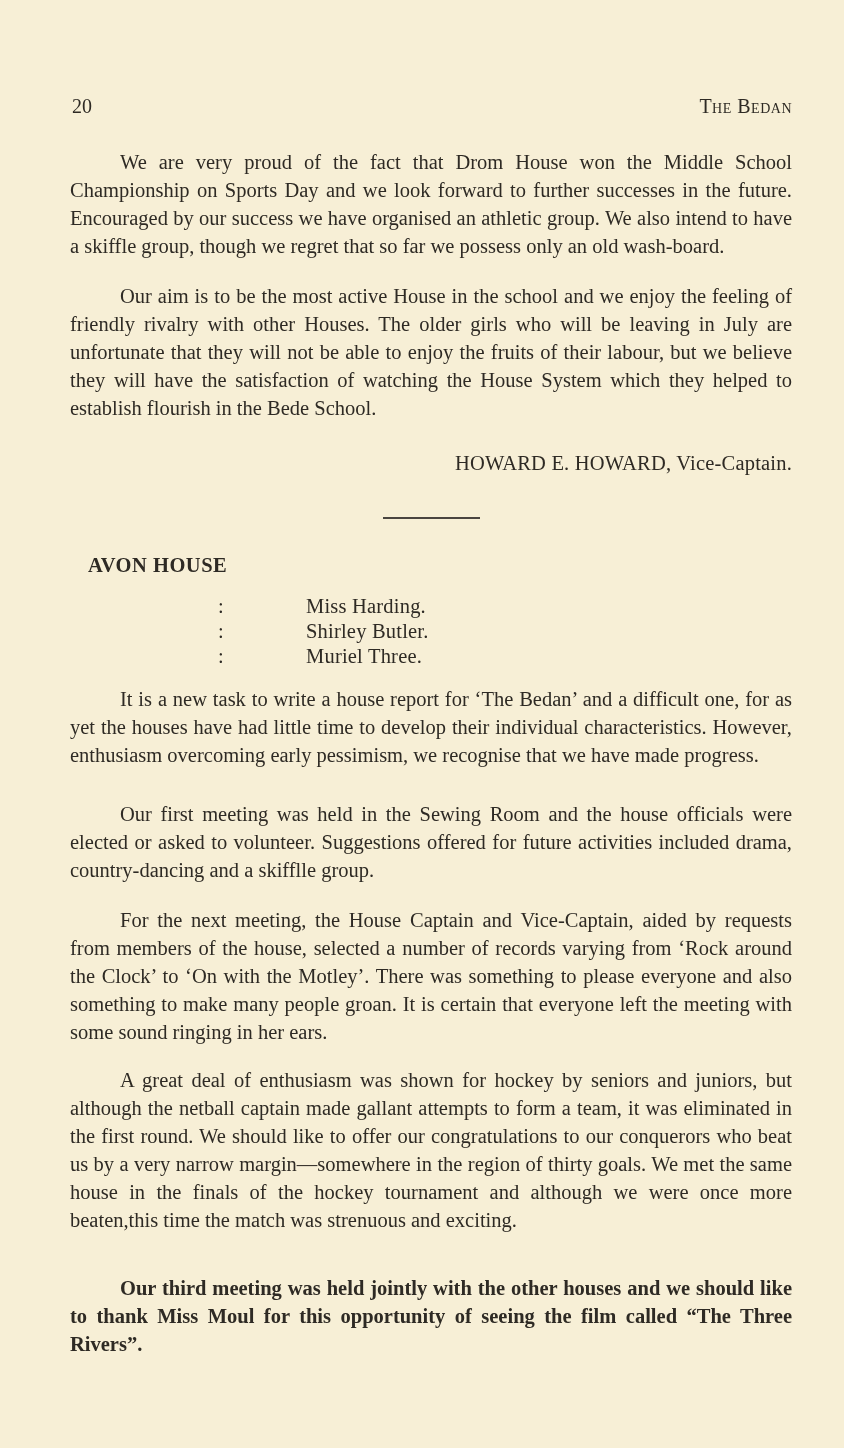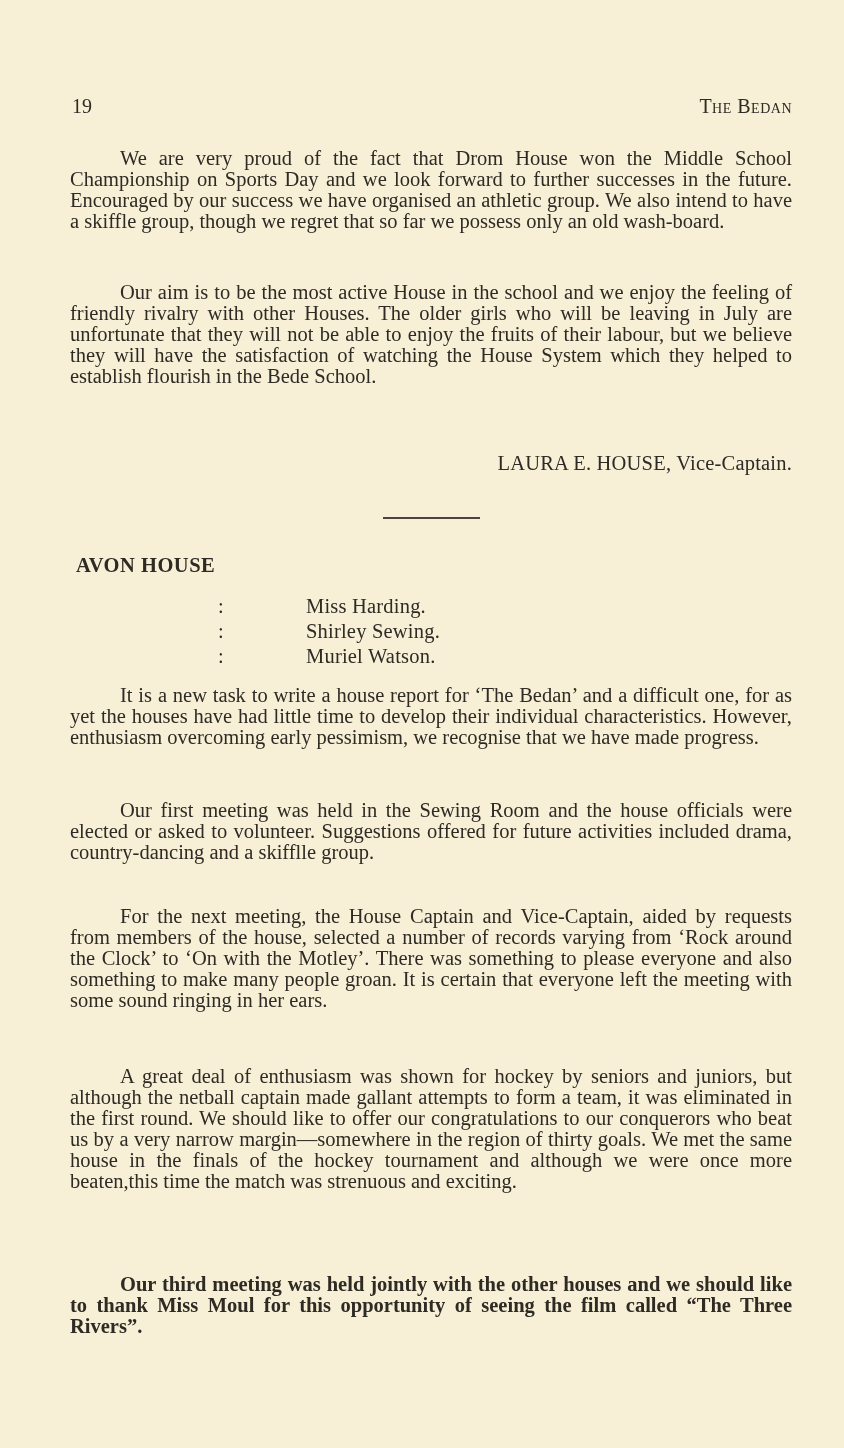--- a/index.html
+++ b/index.html
@@ -40,21 +40,21 @@
     width: 722px;
     text-align: right;
     font-variant: small-caps;
     letter-spacing: 0.5px;
   }
   .para {
     position: absolute;
     left: 0;
     width: 722px;
     font-size: 20.5px;
-    line-height: 21px;
+    line-height: 28px;
     text-align: justify;
     text-indent: 50px;
     margin: 0;
   }
   .signature {
     position: absolute;
     right: 0;
     top: 452px;
     font-size: 20.5px;
     letter-spacing: 0.2px;
@@ -62,21 +62,21 @@
   .divider {
     position: absolute;
     left: 313px;
     top: 517px;
     width: 97px;
     height: 2px;
     background: #4a4540;
   }
   .section-heading {
     position: absolute;
-    left: 6px;
+    left: 18px;
     top: 554px;
     font-size: 20.5px;
     font-weight: bold;
     letter-spacing: 0.5px;
   }
   .officials {
     position: absolute;
     left: 148px;
     top: 594px;
     font-size: 20.5px;
@@ -97,45 +97,45 @@
     letter-spacing: 0.2px;
     margin-left: 26px;
   }
 </style>
 </head>
 <body>
 
 <div class="page">
 
   <div class="running-head">
-    <span class="page-number">19</span>
+    <span class="page-number">20</span>
     <span class="journal-title">The Bedan</span>
   </div>
 
   <p class="para" style="top:148px;">We are very proud of the fact that Drom House won the Middle School Championship on Sports Day and we look forward to further successes in the future.  Encouraged by our success we have organised an athletic group.  We also intend to have a skiffle group, though we regret that so far we possess only an old wash-board.</p>
   <p class="para" style="top:282px;">Our aim is to be the most active House in the school and we enjoy the feeling of friendly rivalry with other Houses.  The older girls who will be leaving in July are unfortunate that they will not be able to enjoy the fruits of their labour, but we believe they will have the satisfaction of watching the House System which they helped to establish flourish in the Bede School.</p>
 
-  <div class="signature">LAURA E. HOUSE, Vice-Captain.</div>
+  <div class="signature">HOWARD E. HOWARD, Vice-Captain.</div>
 
   <div class="divider"></div>
 
   <div class="section-heading">AVON HOUSE</div>
 
   <div class="officials">
     <div class="official-row">
       <span class="official-sep">:</span>
       <span class="official-name">Miss Harding.</span>
     </div>
     <div class="official-row">
       <span class="official-sep">:</span>
-      <span class="official-name">Shirley Sewing.</span>
+      <span class="official-name">Shirley Butler.</span>
     </div>
     <div class="official-row">
       <span class="official-sep">:</span>
-      <span class="official-name">Muriel Watson.</span>
+      <span class="official-name">Muriel Three.</span>
     </div>
   </div>
 
   <p class="para" style="top:685px;">It is a new task to write a house report for ‘The Bedan’ and a difficult one, for as yet the houses have had little time to develop their individual characteristics.  However, enthusiasm overcoming early pessimism, we recognise that we have made progress.</p>
   <p class="para" style="top:800px;">Our first meeting was held in the Sewing Room and the house officials were elected or asked to volunteer.  Suggestions offered for future activities included drama, country-dancing and a skifflle group.</p>
   <p class="para" style="top:906px;">For the next meeting, the House Captain and Vice-Captain, aided by requests from members of the house, selected a number of records varying from ‘Rock around the Clock’ to ‘On with the Motley’.  There was something to please everyone and also something to make many people groan.  It is certain that everyone left the meeting with some sound ringing in her ears.</p>
   <p class="para" style="top:1066px;">A great deal of enthusiasm was shown for hockey by seniors and juniors, but although the netball captain made gallant attempts to form a team, it was eliminated in the first round.  We should like to offer our congratulations to our conquerors who beat us by a very narrow margin—somewhere in the region of thirty goals. We met the same house in the finals of the hockey tournament and although we were once more beaten,this time the match was strenuous and exciting.</p>
   <p class="para" style="top:1274px;font-weight:bold;">Our third meeting was held jointly with the other houses and we should like to thank Miss Moul for this opportunity of seeing the film called “The Three Rivers”.</p>
 
 </div>

